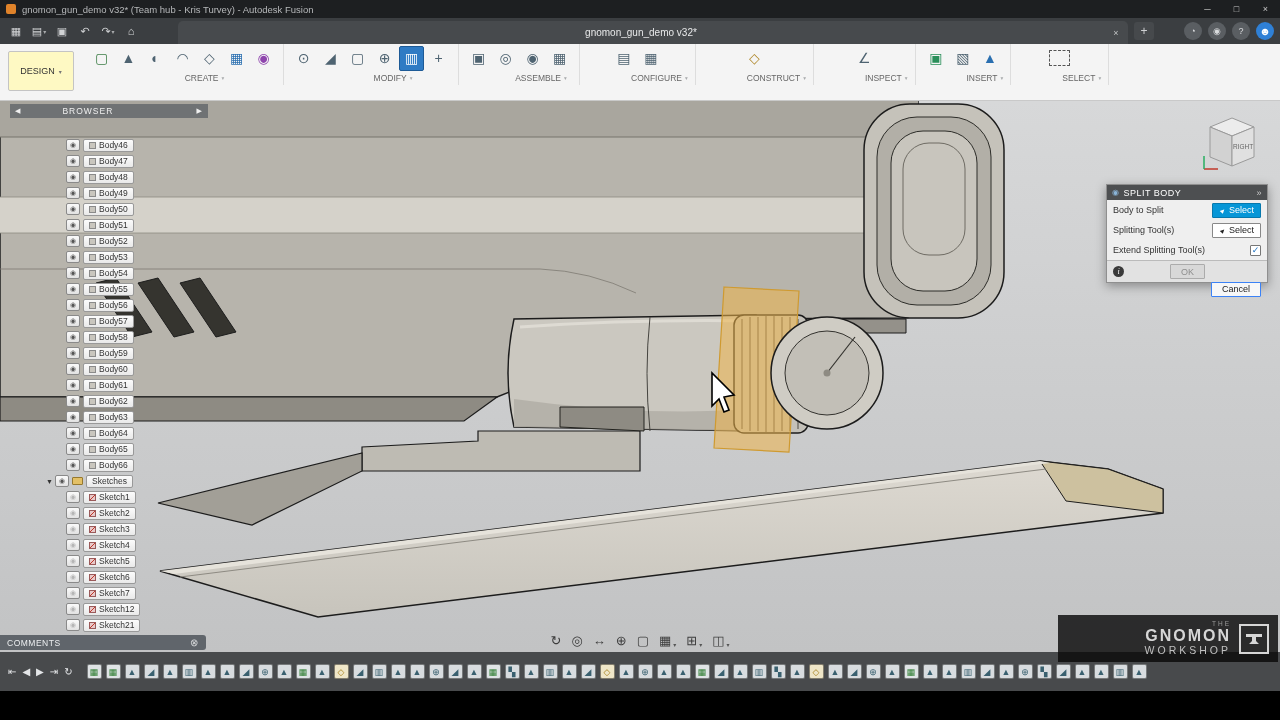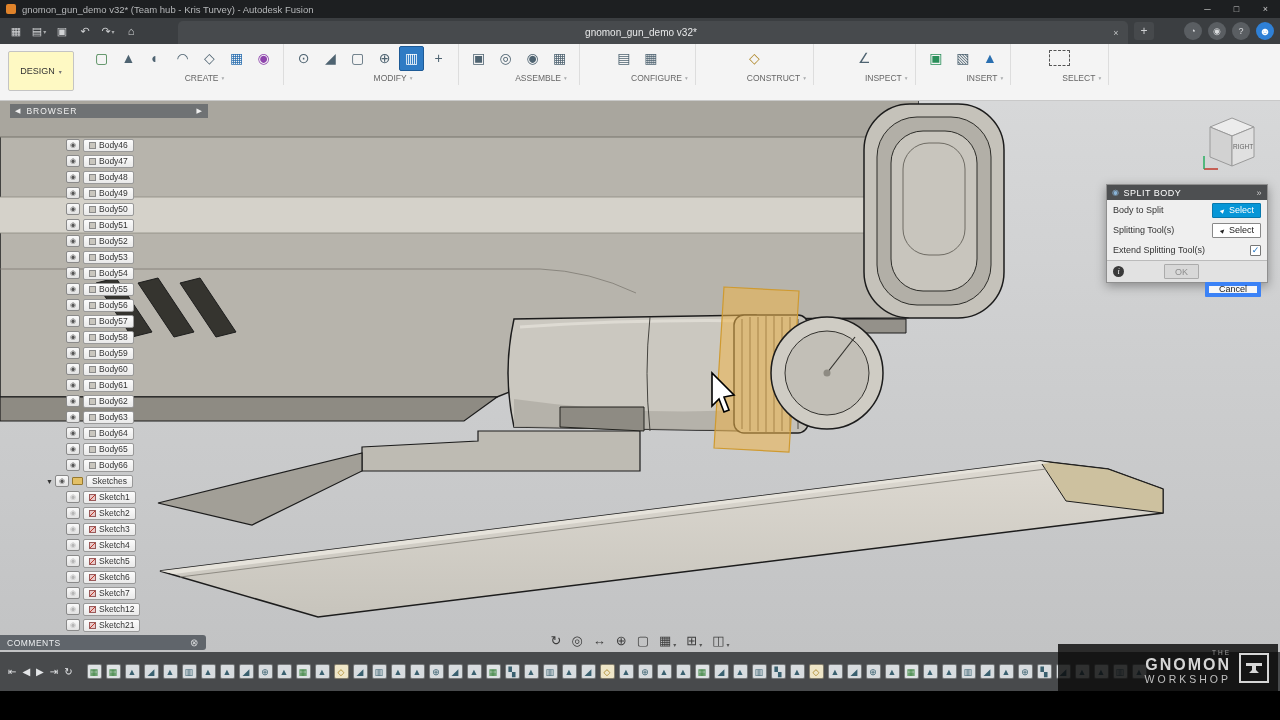--- a/index.html
+++ b/index.html
@@ -43,21 +43,21 @@
   .rlabel .qb-caret{font-size:5.5px;}
 
   
   .viewport{position:absolute;top:101px;left:0;right:0;height:551px;background:linear-gradient(#d7d8d9,#c2c3c4);overflow:hidden;}
   .model-svg{position:absolute;inset:0;}
 
   
   .browser{position:absolute;left:10px;top:3px;width:198px;z-index:4;}
   .bheader{height:14px;background:#6f7274;color:#f0f0f0;display:flex;align-items:center;font-size:8.5px;letter-spacing:1px;padding:0 5px;}
   .bh-collapse{margin-right:5px;font-size:7px;}
-  .bh-title{flex:1;}
+  .bh-title{flex:1;margin-left:36px;}
   .bh-more{font-size:7px;}
   .brows{margin-top:19px;}
   .brow{height:16px;display:flex;align-items:center;}
   .b-ind{flex:0 0 56px;}
   .b-ind-f{flex:0 0 34px;}
   .eye{flex:0 0 14px;height:12px;border:1px solid #8a8a8a;background:linear-gradient(#fafafa,#e2e2e2);border-radius:2px;display:flex;align-items:center;justify-content:center;font-size:7px;color:#555;margin-right:3px;}
   .eye.hidden{color:#b5b5b5;}
   .chip{display:inline-flex;align-items:center;gap:3px;background:linear-gradient(#fcfcfc,#e9e9e9);border:1px solid #999;border-radius:2px;font-size:8.5px;color:#333;padding:0 5px;height:13px;white-space:nowrap;}
   .cic{width:7px;height:7px;border:1px solid #8a8a8a;background:#c9c6be;flex:0 0 auto;}
   .chip.sketch .cic{background:linear-gradient(135deg,#e8c9c9 42%,#c0392b 42%,#c0392b 58%,#e8c9c9 58%);border-color:#9a5a5a;}
@@ -73,21 +73,21 @@
   .drow{display:flex;justify-content:space-between;align-items:center;height:20px;padding:0 6px;color:#333;}
   .sel-btn{display:inline-flex;gap:3px;align-items:center;height:15px;padding:0 6px;font-size:9px;border:1px solid #888;background:#fff;color:#222;border-radius:1px;}
   .sel-btn .cursor-g{font-size:7px;display:inline-block;transform:rotate(-45deg);}
   .sel-btn.active{background:#0696d7;border-color:#0678ad;color:#fff;}
   .checkbox{width:11px;height:11px;border:1px solid #777;background:#fff;display:flex;align-items:center;justify-content:center;font-size:9px;color:#1a70c0;border-radius:1px;}
   .dfooter{display:flex;align-items:center;height:22px;background:#e2e2e2;border-top:1px solid #bbb;padding:0 6px;gap:6px;}
   .info-circle{width:11px;height:11px;border-radius:50%;background:#3a3a3a;color:#fff;font-size:8px;display:flex;align-items:center;justify-content:center;font-style:italic;font-family:"Liberation Serif",serif;}
   .dspacer{flex:1;}
   .btn{height:15px;padding:0 10px;display:flex;align-items:center;font-size:9px;border-radius:1px;}
   .btn-ok{background:#d8d8d8;border:1px solid #ababab;color:#8e8e8e;}
-  .btn-cancel{background:#f7f7f7;border:4px solid #3b82f6;color:#222;margin-top:35px;}
+  .btn-cancel{background:#f7f7f7;border:1px solid #3b82f6;color:#222;margin-top:35px;}
 
   
   .viewcube{position:absolute;right:18px;top:10px;width:64px;height:64px;z-index:4;}
 
   
   .comments{position:absolute;left:0;bottom:2px;width:206px;height:15px;background:rgba(88,94,100,.93);color:#eceef0;border-radius:0 3px 3px 0;display:flex;align-items:center;padding:0 7px;font-size:8.5px;letter-spacing:.5px;z-index:4;}
   .cm-label{flex:1;}
   .cm-close{font-size:10px;color:#d6d8da;}
 
   
@@ -95,21 +95,21 @@
   .nav-ic{display:flex;align-items:flex-end;gap:1px;font-size:13px;}
   .nav-ic .qb-caret{color:#555;}
 
   
   .timeline{position:absolute;top:652px;left:0;right:0;height:39px;background:#484a4c;display:flex;align-items:center;padding:0 8px;}
   .tlc{color:#e4e6e8;font-size:10px;margin-right:6px;}
   .tl-icons{display:flex;gap:4px;margin-left:8px;overflow:hidden;flex:1;}
   .tli{flex:0 0 15px;width:15px;height:15px;border-radius:2px;display:flex;align-items:center;justify-content:center;font-size:9px;border:1px solid rgba(0,0,0,.45);}
 
   
-  .watermark{position:absolute;right:2px;top:644px;width:220px;height:47px;background:rgba(10,10,10,.82);display:flex;align-items:center;justify-content:flex-end;gap:8px;padding:0 9px;z-index:6;}
+  .watermark{position:absolute;right:2px;top:615px;width:220px;height:47px;background:rgba(10,10,10,.82);display:flex;align-items:center;justify-content:flex-end;gap:8px;padding:0 9px;z-index:6;}
   .wm-text{text-align:right;color:#d6d6d6;line-height:1.05;}
   .wm-the{font-size:6.5px;letter-spacing:2px;color:#9a9a9a;}
   .wm-1{font-size:16px;font-weight:bold;letter-spacing:2px;}
   .wm-2{font-size:10.5px;letter-spacing:3px;color:#c0c0c0;}
   .wm-mark{width:30px;height:30px;border:2px solid #d6d6d6;display:flex;align-items:center;justify-content:center;}
 
   .bottom-black{position:absolute;top:691px;left:0;right:0;height:29px;background:#000;}
 </style>
 </head>
 <body>

